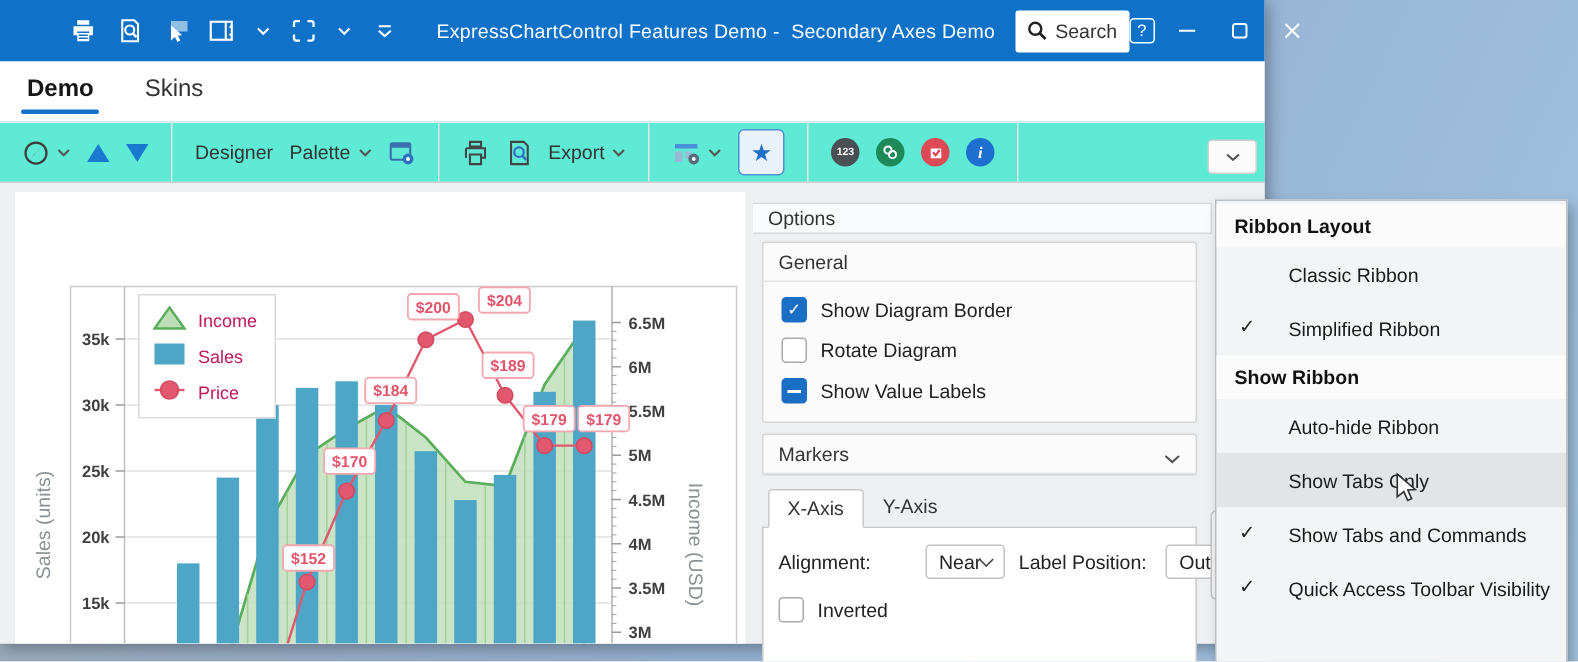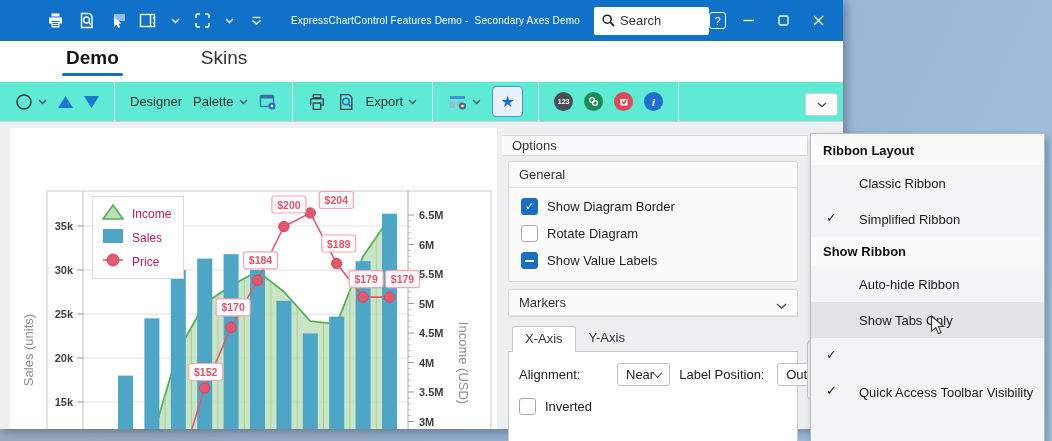--- a/index.html
+++ b/index.html
@@ -10,32 +10,32 @@
 
   
   .window { position:absolute; left:0; top:12; width:843px; height:429px;
     background:#fff; box-shadow:2px 2px 10px rgba(0,0,0,.35); }
 
   
   .titlebar { height:41px; background:#0f72c8; display:flex; align-items:center; color:#fff; }
   .qat { display:flex; align-items:center; gap:13px; margin-left:46px; }
   .qat .ticon { display:flex; align-items:center; justify-content:center; width:18px; height:18px; cursor:default; }
   .qat .chev { width:10px; }
-  .win-title { margin-left:26px; font-size:10px; white-space:pre; letter-spacing:.2px; }
+  .win-title { margin-left:26px; font-size:13px; white-space:pre; letter-spacing:.2px; }
   .searchbox { margin-left:14px; width:146px; height:28px; background:#fff; border-radius:2px;
     display:flex; align-items:center; padding:0 8px; gap:5px; }
   .searchbox span { font-size:13px; color:#333; }
   .winctrls { margin-left:auto; display:flex; align-items:center; gap:9px; margin-right:12px; }
   .helpbtn { width:17px; height:17px; border:1px solid #fff; border-radius:3px; font-size:11px;
     display:flex; align-items:center; justify-content:center; }
   .wbtn { width:26px; height:24px; display:flex; align-items:center; justify-content:center; }
 
   
   .tabrow { height:40px; background:#fff; display:flex; align-items:flex-end; padding-left:14px; gap:26px; }
-  .rtab { position:relative; padding:9px 4px 12px 4px; font-size:19px; color:#333; cursor:default;margin-left:48px; }
+  .rtab { position:relative; padding:9px 4px 12px 4px; font-size:16px; color:#333; cursor:default; }
   .rtab.active { font-weight:700; color:#151515; }
   .rtab.active::after { content:""; position:absolute; left:0; right:0; bottom:5px; height:3px;
     background:#1272c8; border-radius:2px; }
 
   
   .toolbar { position:relative; height:41px; background:#5eead4; border-top:1px solid #ececec;
     border-bottom:1px solid #d2d2d2; display:flex; align-items:stretch; }
   .tgroup { display:flex; align-items:center; gap:11px; padding:0 15px; border-right:1px solid #e4e4e4; }
   .tbtn { display:flex; align-items:center; gap:5px; font-size:13px; color:#333; cursor:default; }
   .badge { width:19px; height:19px; border-radius:50%; display:flex; align-items:center;
@@ -521,20 +521,21 @@
       <div class="menu-item ">
 
        <span>Auto-hide Ribbon</span>
       </div>
       <div class="menu-item hovered">
 
        <span>Show Tabs Only</span>
       </div>
       <div class="menu-item ">
        <span class="mcheck">✓</span>
+       <span>Show Tabs and Commands</span>
       </div>
       <div class="menu-item ">
        <span class="mcheck">✓</span>
        <span>Quick Access Toolbar Visibility</span>
       </div>
     </div>
 
   <svg class="cursor" width="19" height="21" viewBox="0 0 19 21">
     <path d="M1.5 1 L1.5 16.2 L5.9 12.7 L8.5 18.6 L11.1 17.4 L8.5 11.6 L13.5 11.3 Z" fill="#fff" stroke="#333" stroke-width="1.1"></path>
   </svg>

